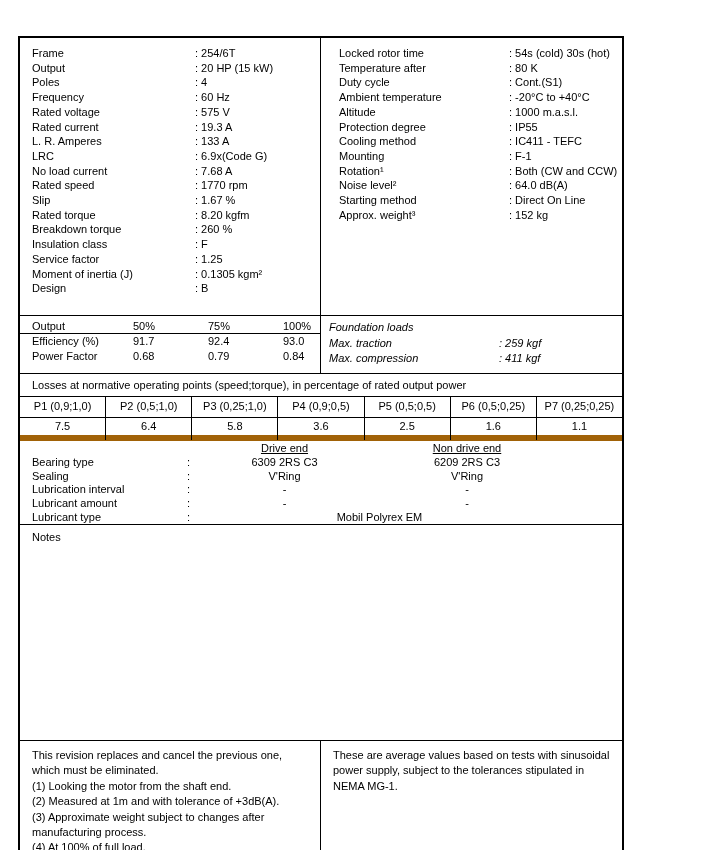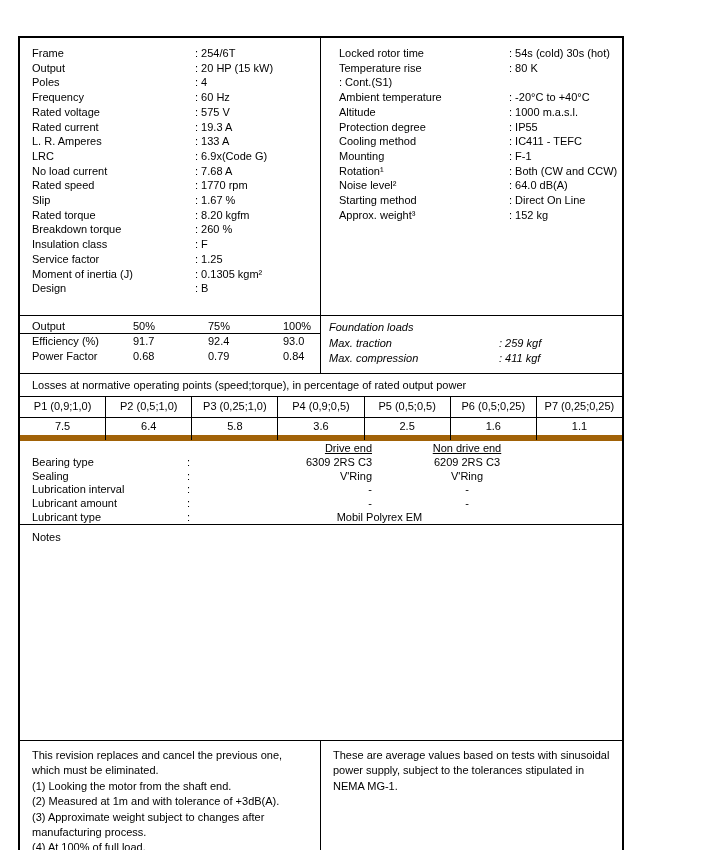--- a/index.html
+++ b/index.html
@@ -51,21 +51,21 @@
   .lrow.vals { height: 22px; }
   .lcell { flex: 1 1 0; text-align: center; line-height: 19px; border-right: 1px solid #000; box-sizing: border-box; }
   .lcell:last-child { border-right: none; }
   .lrow.vals .lcell { line-height: 17px; }
 
   
   .sec4 { height: 84px; border-bottom: 1px solid #000; padding-top: 1px; }
   .brow { display: flex; line-height: 13.8px; padding-left: 12px; white-space: nowrap; }
   .blbl { flex: 0 0 155px; }
   .bsep { flex: 0 0 10px; }
-  .bcol1 { flex: 0 0 175px; text-align: right; }
+  .bcol1 { flex: 0 0 175px; text-align: center; }
   .bcol2 { flex: 0 0 190px; text-align: center; }
   .bspan { flex: 0 0 365px; text-align: center; }
   .uline { text-decoration: underline; }
 
   
   .sec5 { flex: 1 1 auto; border-bottom: 1px solid #000; padding: 6px 12px 0 12px; }
 
   
   .sec6 { height: 113px; display: flex; }
   .fhalf { width: 50%; box-sizing: border-box; padding: 7px 12px 0 12px; line-height: 15.4px; }
@@ -146,24 +146,25 @@
           <span class="lbl">Design</span>
           <span class="val">: B</span>
         </div>
     </div>
     <div class="half rgt">
       <div class="specrow">
           <span class="lbl">Locked rotor time</span>
           <span class="val">: 54s (cold) 30s (hot)</span>
         </div>
       <div class="specrow">
-          <span class="lbl">Temperature rise</span>
+          <span class="lbl">Temperature after</span>
           <span class="val">: 80 K</span>
         </div>
       <div class="specrow">
+          <span class="lbl">Duty cycle</span>
           <span class="val">: Cont.(S1)</span>
         </div>
       <div class="specrow">
           <span class="lbl">Ambient temperature</span>
           <span class="val">: -20°C to +40°C</span>
         </div>
       <div class="specrow">
           <span class="lbl">Altitude</span>
           <span class="val">: 1000 m.a.s.l.</span>
         </div>

